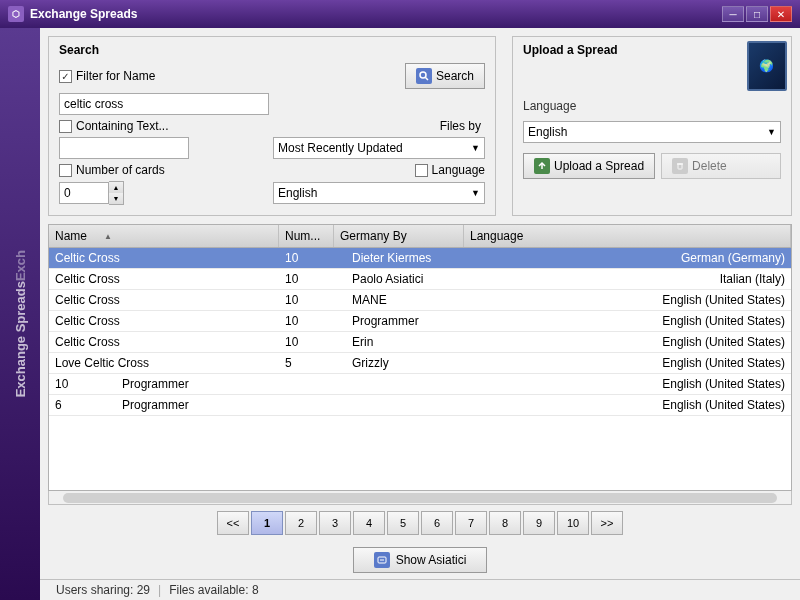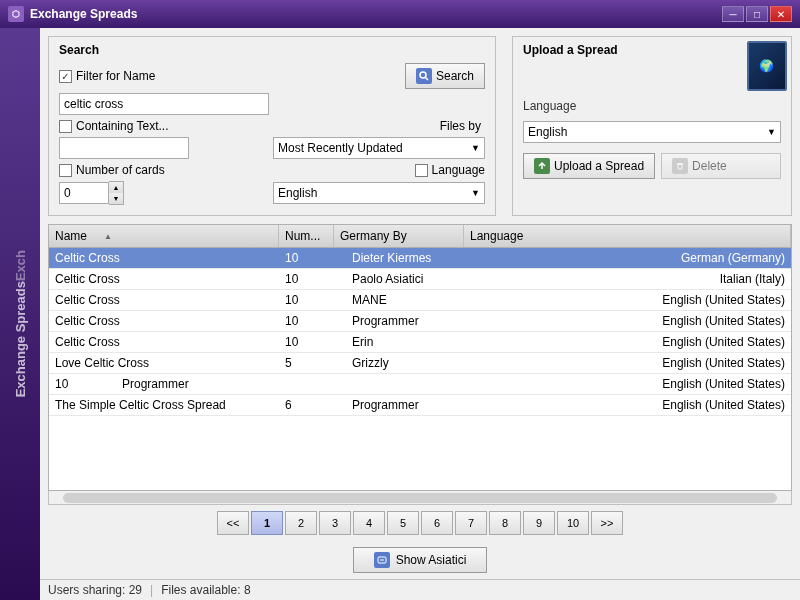--- a/index.html
+++ b/index.html
@@ -132,21 +132,21 @@
     .page-btn.active { background: linear-gradient(to bottom, #d0d8f8, #b0b8e8); font-weight: bold; border-color: #8090c0; }
 
     .show-selected-bar { display: flex; justify-content: center; padding: 6px 8px; }
     .show-selected-btn {
       border: 1px solid #999; background: linear-gradient(to bottom, #f8f8f8, #e0e0e0);
       padding: 4px 20px; cursor: pointer; display: flex; align-items: center; gap: 6px; font-size: 12px;
     }
 
     .status-bar {
       background: #f0f0f0; border-top: 1px solid #c0c0c0;
-      padding: 3px 8px; display: flex; font-size: 11px; color: #333;
+      padding: 3px 16px; display: flex; font-size: 11px; color: #333;
       align-items: center;
     }
     .status-divider { margin: 0 8px; color: #aaa; }
 
     .sort-arrow { font-size: 8px; color: #666; }
     .chevron { font-size: 9px; }
 
     .upload-btn-row { display: flex; gap: 6px; margin-top: 4px; }
     .upload-btn { flex: 1; }
     .delete-btn { flex: 1; opacity: 0.5; }
@@ -336,21 +336,20 @@
       <div class="td td-num">5</div>
       <div class="td td-uploaded">Grizzly</div>
       <div class="td td-lang">English (United States)</div>
     </div>
             <div class="tr">
       <div class="td td-num">10</div>
       <div class="td td-uploaded">Programmer</div>
       <div class="td td-lang">English (United States)</div>
     </div>
             <div class="tr">
-      <div class="td td-name">The Simple Celtic Cross Spread</div>
       <div class="td td-num">6</div>
       <div class="td td-uploaded">Programmer</div>
       <div class="td td-lang">English (United States)</div>
     </div>
           </div>
       </div>
       <div class="scrollbar-area">
         <div class="h-scrollbar"></div>
       </div>
     </div>

